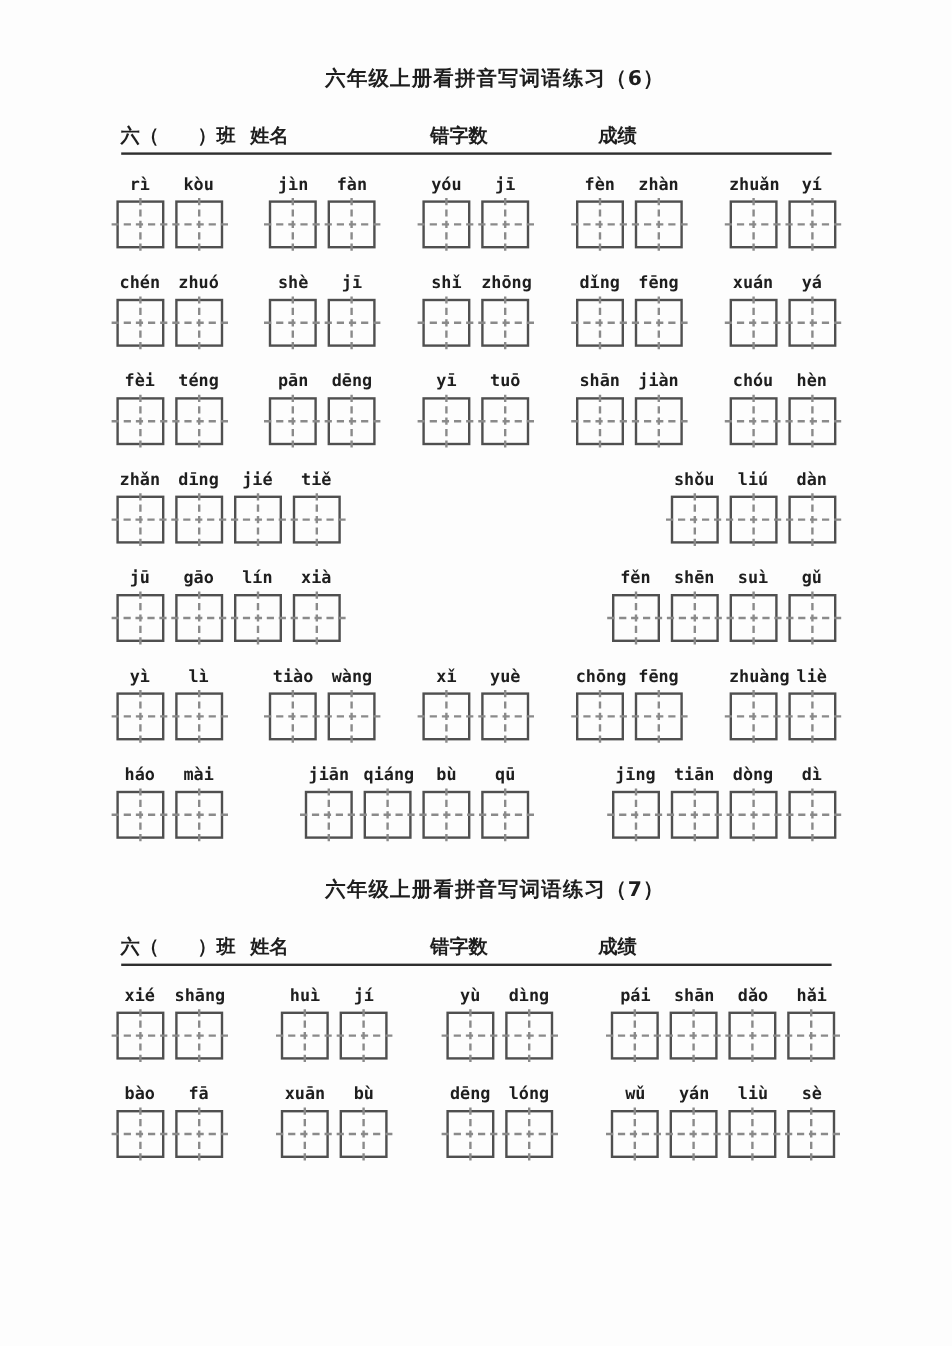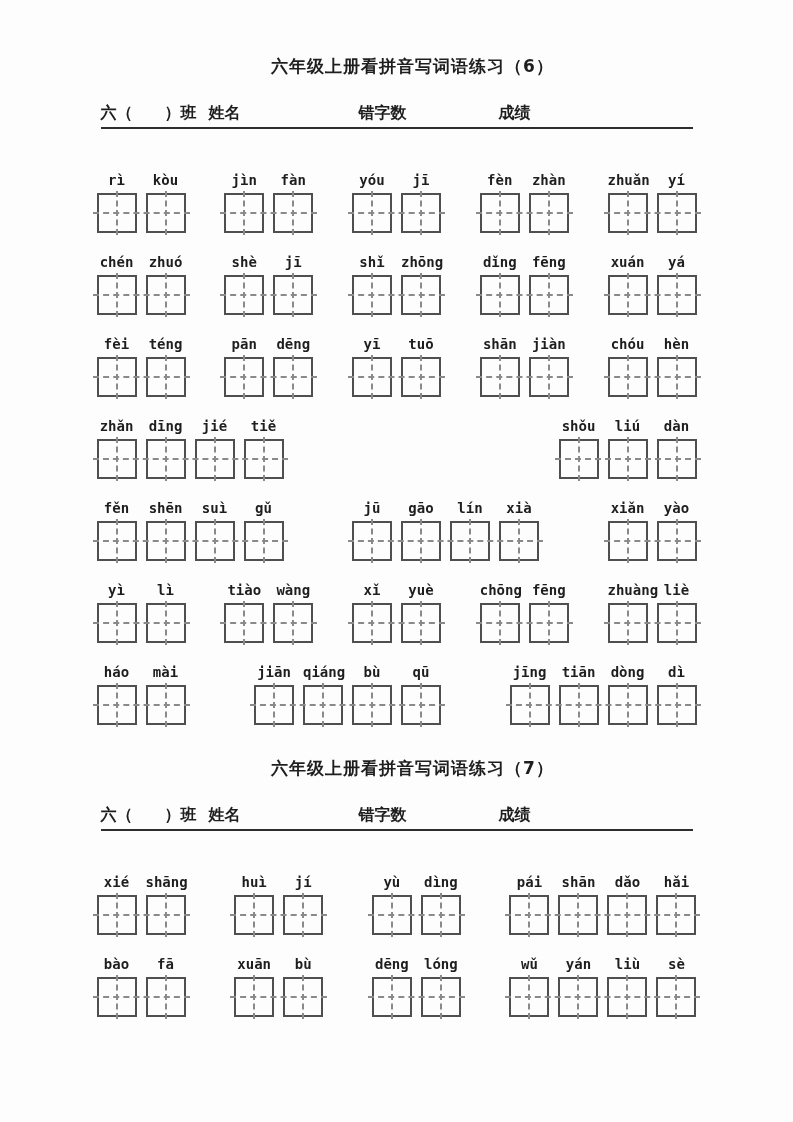--- a/index.html
+++ b/index.html
@@ -29,21 +29,21 @@
     border-bottom:2px solid var(--underline);
     padding-bottom:3px;
     font-size:16px;font-weight:bold;
     line-height:23px;
     white-space:nowrap;
   }
   .hdr-gap-sm{width:12px;}
   .hdr-blank-1{width:118px;}
   .hdr-blank-2{width:92px;}
   .hdr-blank-3{flex:1;}
-  .rows{width:600px;margin:42px auto 0;}
+  .rows{width:600px;margin:16px auto 0;}
   .word-row{
     display:flex;justify-content:space-between;
     margin-bottom:20px;
   }
   .word-group{display:inline-block;}
   .pinyin-row{
     display:flex;gap:9px;
     margin-bottom:3px;
     justify-content:center;
   }
@@ -376,70 +376,55 @@
               <div class="wbox">
                 <div class="vguide"></div>
               </div>
               <div class="hguide"></div>
             </div>
           </div>
         </div>
         <div class="word-row">
           <div class="word-group">
             <div class="pinyin-row">
+              <span class="syll">jū</span>
+              <span class="syll">gāo</span>
+              <span class="syll">lín</span>
+              <span class="syll">xià</span>
+            </div>
+            <div class="boxes">
+              <div class="wbox">
+                <div class="vguide"></div>
+              </div>
+              <div class="wbox">
+                <div class="vguide"></div>
+              </div>
+              <div class="wbox">
+                <div class="vguide"></div>
+              </div>
+              <div class="wbox">
+                <div class="vguide"></div>
+              </div>
+              <div class="hguide"></div>
+            </div>
+          </div>
+          <div class="word-group">
+            <div class="pinyin-row">
               <span class="syll">fěn</span>
               <span class="syll">shēn</span>
               <span class="syll">suì</span>
               <span class="syll">gǔ</span>
             </div>
             <div class="boxes">
               <div class="wbox">
                 <div class="vguide"></div>
               </div>
               <div class="wbox">
                 <div class="vguide"></div>
               </div>
-              <div class="wbox">
-                <div class="vguide"></div>
-              </div>
-              <div class="wbox">
-                <div class="vguide"></div>
-              </div>
-              <div class="hguide"></div>
-            </div>
-          </div>
-          <div class="word-group">
-            <div class="pinyin-row">
-              <span class="syll">jū</span>
-              <span class="syll">gāo</span>
-              <span class="syll">lín</span>
-              <span class="syll">xià</span>
-            </div>
-            <div class="boxes">
-              <div class="wbox">
-                <div class="vguide"></div>
-              </div>
-              <div class="wbox">
-                <div class="vguide"></div>
-              </div>
-              <div class="wbox">
-                <div class="vguide"></div>
-              </div>
-              <div class="wbox">
-                <div class="vguide"></div>
-              </div>
-              <div class="hguide"></div>
-            </div>
-          </div>
-          <div class="word-group">
-            <div class="pinyin-row">
-              <span class="syll">xiǎn</span>
-              <span class="syll">yào</span>
-            </div>
-            <div class="boxes">
               <div class="wbox">
                 <div class="vguide"></div>
               </div>
               <div class="wbox">
                 <div class="vguide"></div>
               </div>
               <div class="hguide"></div>
             </div>
           </div>
         </div>

